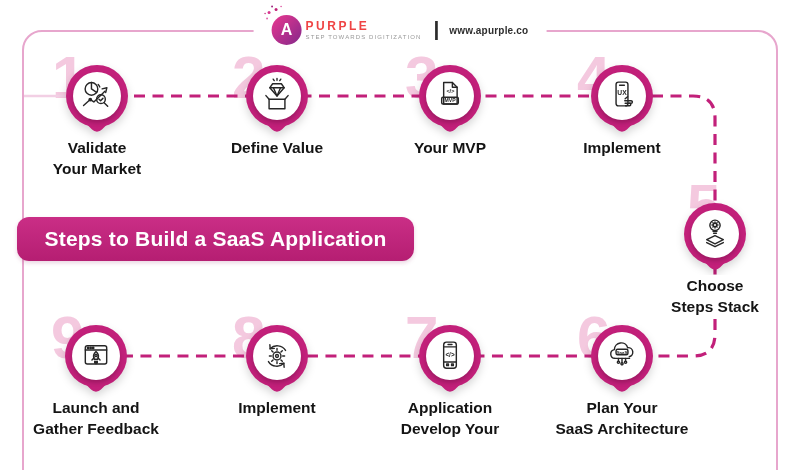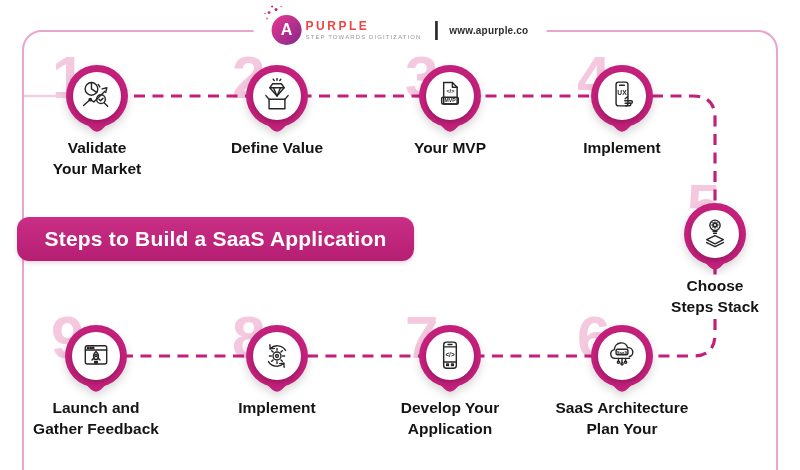--- a/index.html
+++ b/index.html
@@ -207,44 +207,44 @@
               <rect x="16.5" y="15.5" width="15" height="7" rx="2"></rect>
               <text x="24" y="21" font-size="5.5">SaaS</text>
               <path d="M19.5 27 v3.3 M24 27 v5.3 M28.5 27 v3.3"></path>
               <circle cx="19.5" cy="31.9" r="1.4"></circle>
               <circle cx="24" cy="33.9" r="1.4"></circle>
               <circle cx="28.5" cy="31.9" r="1.4"></circle>
             </svg>
           </span>
     </div>
     <div class="label">
+          <div>Plan Your</div>
           <div>SaaS Architecture</div>
-          <div>Plan Your</div>
         </div>
   </div>
       <div class="step pos-7">
     <div class="num">7</div>
     <div class="marker">
       <i class="pointer"></i>
       <i class="ring"></i>
       <i class="inner"></i>
       <span class="icon">
             <svg xmlns="http://www.w3.org/2000/svg" viewBox="0 0 48 48" width="38" height="38" fill="none" stroke="#262626" stroke-width="1.8" stroke-linecap="round" stroke-linejoin="round">
               <rect x="16" y="6.5" width="16" height="33" rx="3.5"></rect>
               <path d="M16 12.5 h16 M16 31.5 h16"></path>
               <path d="M21.5 9.5 h5"></path>
               <text x="24" y="25" font-size="8">&lt;/&gt;</text>
               <rect x="19.8" y="34" width="2.2" height="2.2"></rect>
               <rect x="26" y="34" width="2.2" height="2.2"></rect>
             </svg>
           </span>
     </div>
     <div class="label">
+          <div>Application</div>
           <div>Develop Your</div>
-          <div>Application</div>
         </div>
   </div>
       <div class="step pos-8">
     <div class="num">8</div>
     <div class="marker">
       <i class="pointer"></i>
       <i class="ring"></i>
       <i class="inner"></i>
       <span class="icon">
             <svg xmlns="http://www.w3.org/2000/svg" viewBox="0 0 48 48" width="38" height="38" fill="none" stroke="#262626" stroke-width="1.8" stroke-linecap="round" stroke-linejoin="round">

